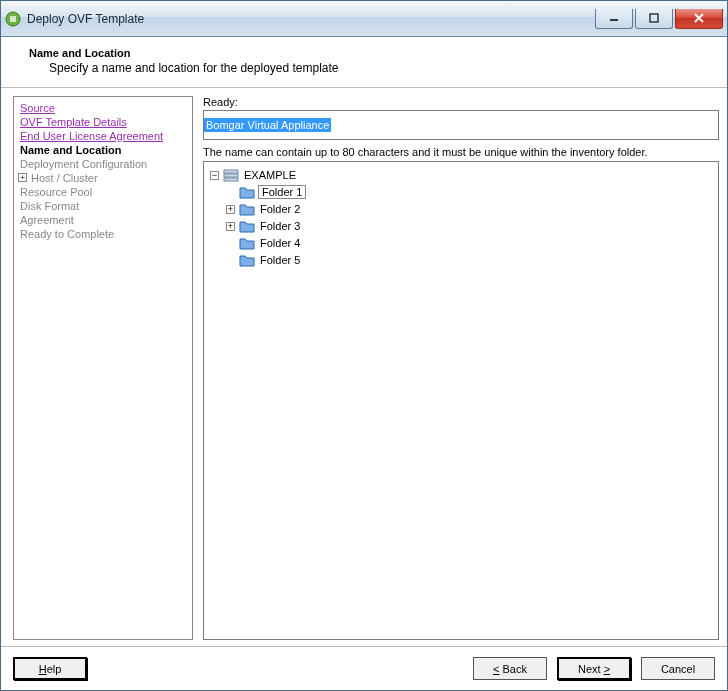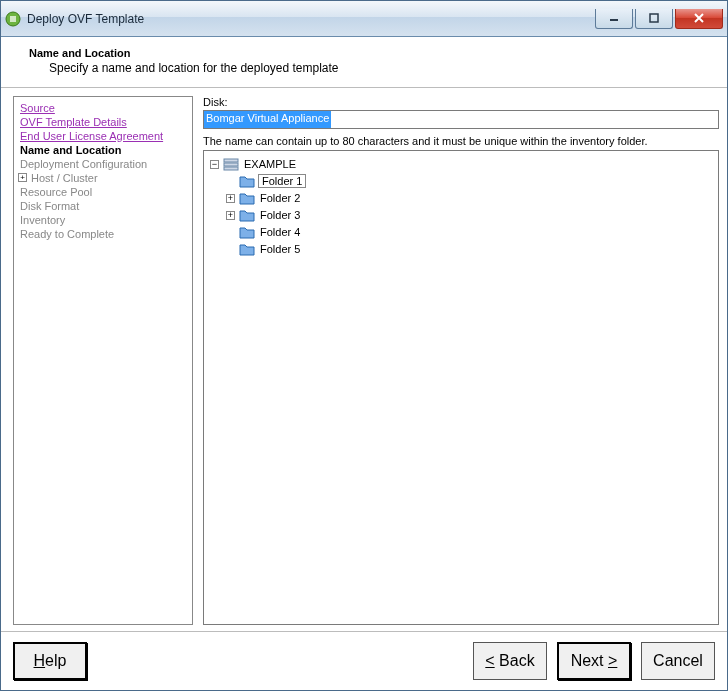--- a/index.html
+++ b/index.html
@@ -19,33 +19,33 @@
   .sidebar { width: 180px; border: 1px solid #888; background: #fff; padding: 4px 6px; }
   .side-item { display: block; padding: 1px 0; cursor: pointer; }
   .side-link { color: #9a2fb3; text-decoration: underline; }
   .side-bold { color: #000; font-weight: bold; }
   .side-gray { color: #888; }
   .side-group { position: relative; }
   .side-group .expander { position: absolute; left: -2px; top: 2px; width: 9px; height: 9px; border: 1px solid #888; font-size: 8px; line-height: 7px; text-align: center; background: #fff; }
   .side-group .side-item { padding-left: 11px; }
   .main { flex: 1; padding: 0 0 0 10px; display: flex; flex-direction: column; min-height: 0; }
   .field-label { color: #000; margin-bottom: 2px; }
-  .input-wrap { border: 1px solid #7a7a7a; padding: 0; height: 19px; display: flex; overflow: hidden; }
+  .input-wrap { border: 1px solid #7a7a7a; padding: 0; height: 30px; display: flex; align-items: center; overflow: hidden; }
   .input-wrap span.filltext { background: #3399ff; color: #fff; padding: 1px 2px; white-space: nowrap; }
   .hint { margin: 6px 0 3px 0; color: #000; }
   .tree-box { flex: 1; border: 1px solid #7a7a7a; background: #fff; padding: 4px 6px; overflow: auto; }
   .tree-node { display: flex; align-items: center; height: 16px; margin: 1px 0; }
   .tree-exp { width: 9px; height: 9px; border: 1px solid #888; font-size: 9px; line-height: 7px; text-align: center; margin-right: 4px; background: #fff; cursor: default; }
   .tree-exp.blank { border: none; background: transparent; }
   .tree-icon { width: 16px; height: 14px; margin-right: 3px; display: inline-flex; align-items: center; justify-content: center; }
   .tree-label { padding: 0 2px; }
   .tree-label.sel { border: 1px solid #888; padding: 0 3px; }
   .indent-1 { margin-left: 16px; }
   .footer { border-top: 1px solid #bcbcbc; padding: 10px 12px; display: flex; align-items: center; }
-  .btn { min-width: 74px; height: 38px; border: 1px solid #555; background: #f0f0f0; font-family: inherit; font-size: 16px; padding: 0 10px; cursor: default; }
+  .btn { min-width: 74px; height: 23px; border: 1px solid #555; background: #f0f0f0; font-family: inherit; font-size: 11px; padding: 0 10px; cursor: default; }
   .btn.def { border: 2px solid #000; box-shadow: 1px 1px 0 #000; }
   .btn-help { margin-right: auto; }
   .btn + .btn { margin-left: 10px; }
   .btn-next { margin-left: 10px; }
   .btn-cancel { margin-left: 20px; }
   .und { text-decoration: underline; }
 </style>
 </head>
 <body>
 
@@ -89,26 +89,26 @@
       <span class="side-item side-link">OVF Template Details</span>
       <span class="side-item side-link">End User License Agreement</span>
       <span class="side-item side-bold">Name and Location</span>
       <span class="side-item side-gray">Deployment Configuration</span>
       <div class="side-group">
         <span class="expander">+</span>
         <span class="side-item side-gray">Host / Cluster</span>
       </div>
       <span class="side-item side-gray">Resource Pool</span>
       <span class="side-item side-gray">Disk Format</span>
-      <span class="side-item side-gray">Inventory</span>
+      <span class="side-item side-gray">Agreement</span>
       <span class="side-item side-gray">Ready to Complete</span>
     </div>
 
     <div class="main">
-      <div class="field-label">Disk:</div>
+      <div class="field-label">Ready:</div>
       <div class="input-wrap">
         <span class="filltext">Bomgar Virtual Appliance</span>
       </div>
       <div class="hint">The name can contain up to 80 characters and it must be unique within the inventory folder.</div>
 
       <div class="tree-box">
         <div class="tree-node">
           <span class="tree-exp">−</span>
           <span class="tree-icon">
             <svg width="16" height="14" viewBox="0 0 16 14">

